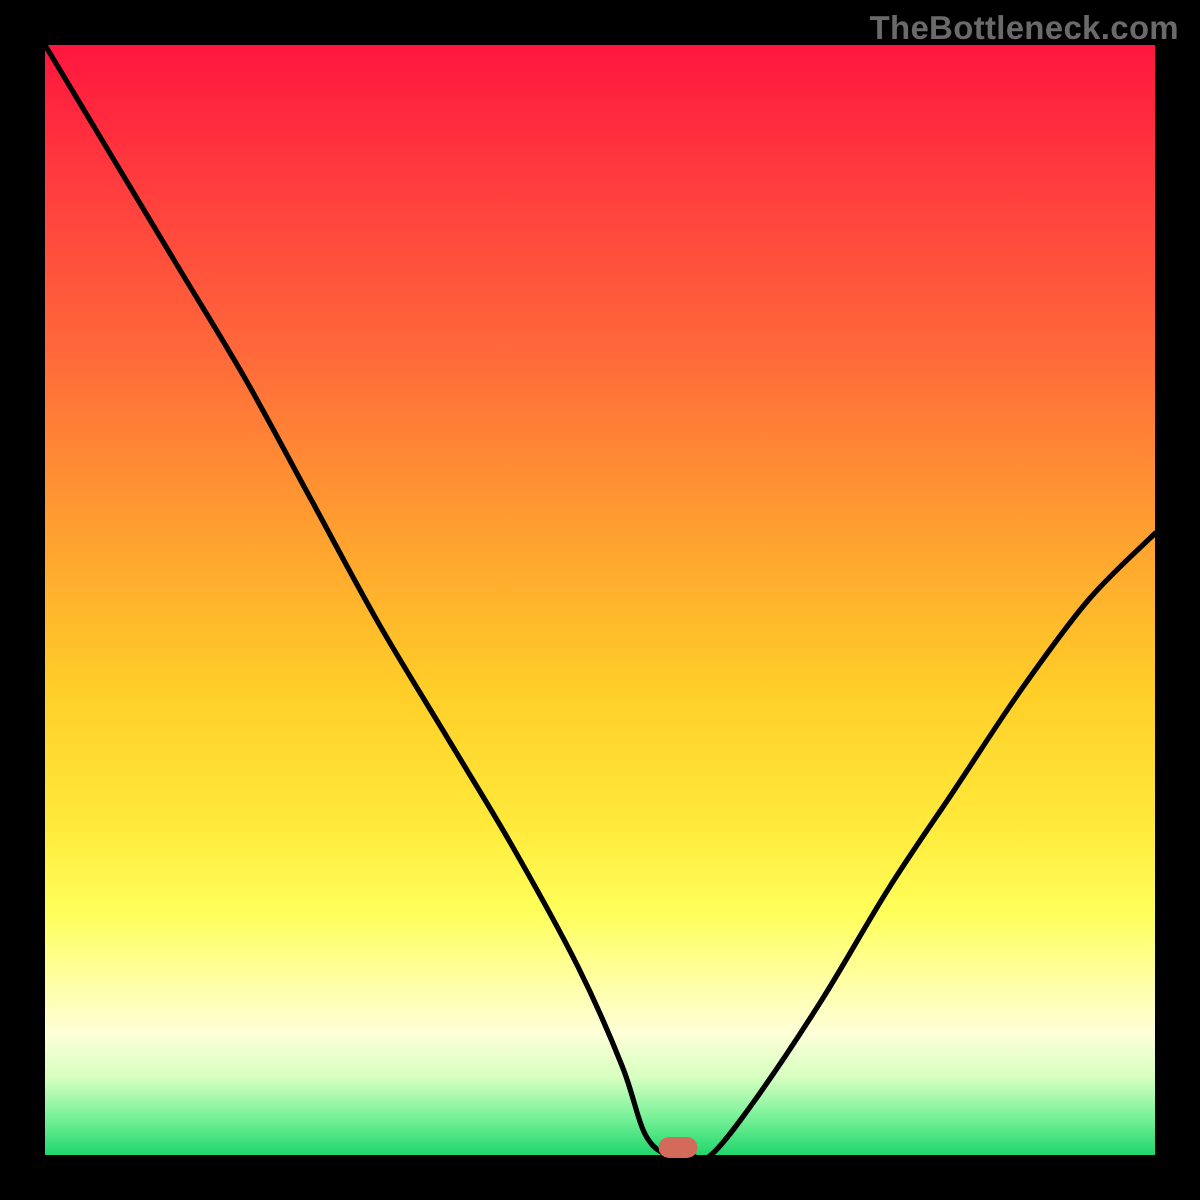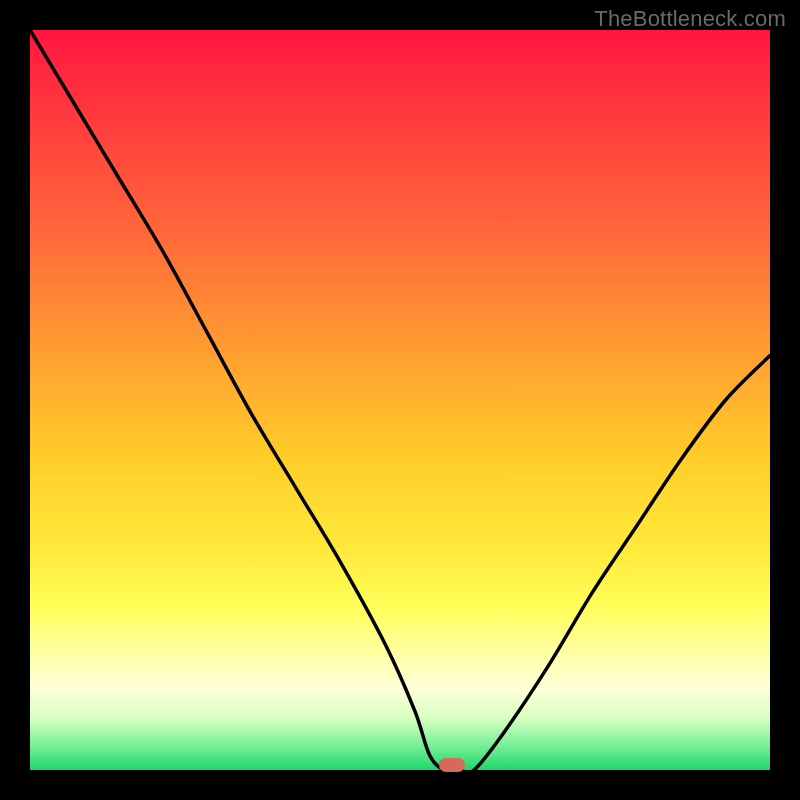--- a/index.html
+++ b/index.html
@@ -14,21 +14,21 @@
     position: relative;
     width: 800px;
     height: 800px;
     background: #000;
   }
   .attribution {
     position: absolute;
     top: 6px;
     right: 14px;
     font-size: 22px;
-    font-weight: 400;
+    font-weight: 700;
     color: #6a6a6a;
     letter-spacing: 0.2px;
   }
   .plot-area {
     
     position: absolute;
     left: 30px;
     top: 30px;
     width: 740px;
     height: 740px;

